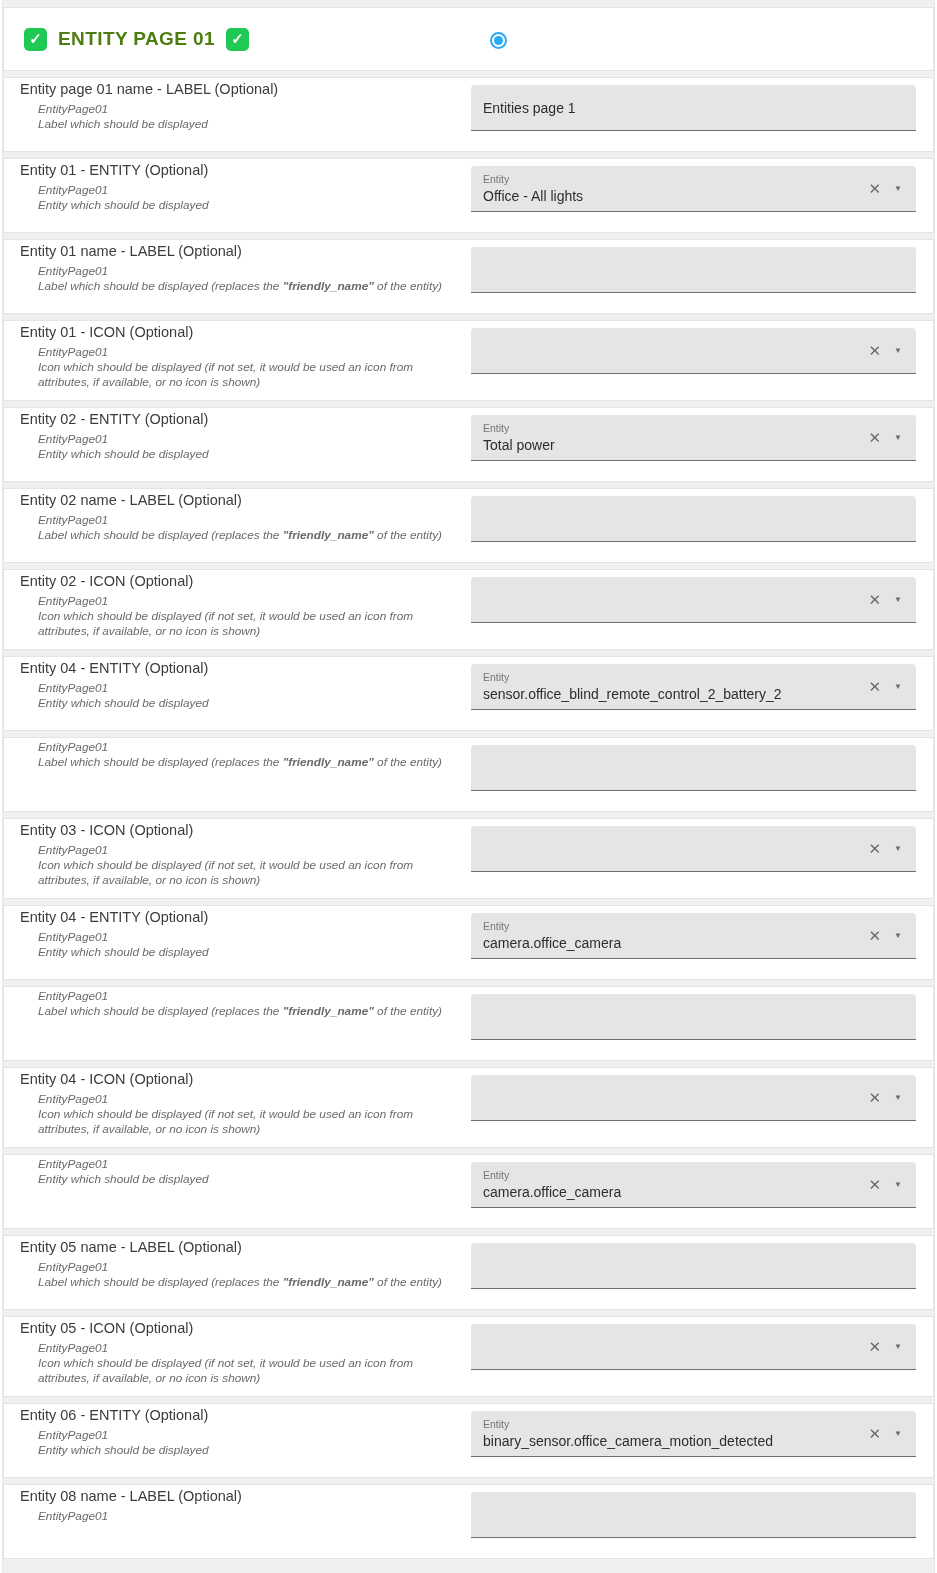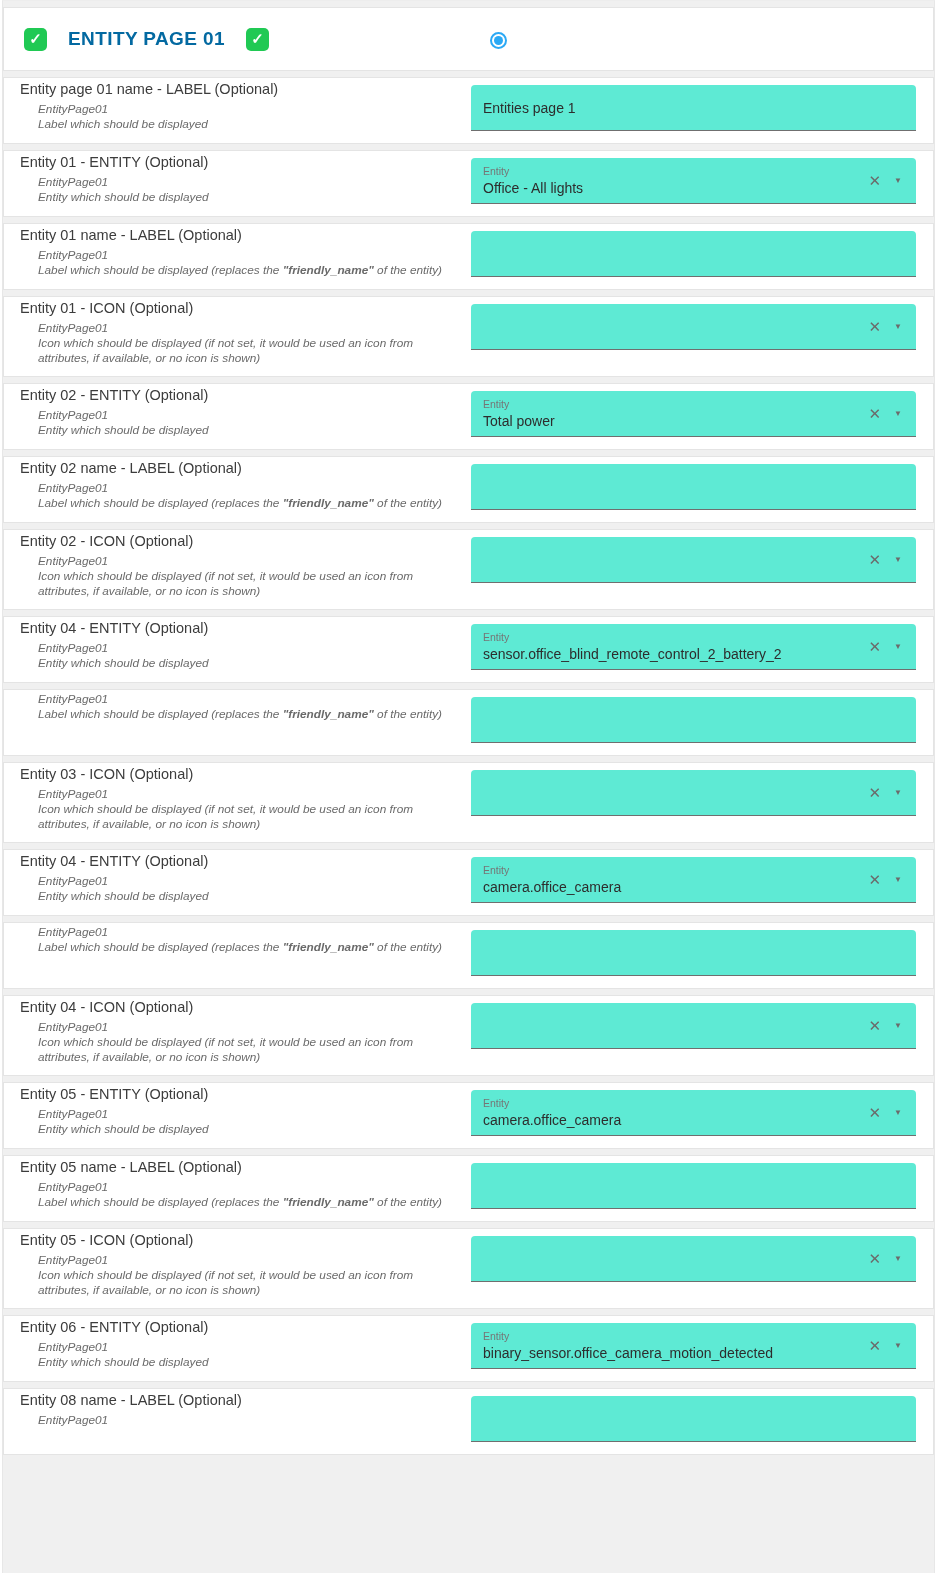--- a/index.html
+++ b/index.html
@@ -29,43 +29,43 @@
     display: flex; align-items: center;
     padding-left: 20px;
   }
   .checkbox {
     width: 23px; height: 23px; border-radius: 5px;
     display: flex; align-items: center; justify-content: center;
     color: #ffffff; font-size: 15px; font-weight: bold;
     cursor: pointer;
   }
   .header-title {
-    font-size: 19px; font-weight: bold; color: #0369a1;
-    letter-spacing: .4px; margin: 0 21px;
+    font-size: 19px; font-weight: bold; color: #4d7c0f;
+    letter-spacing: .4px; margin: 0 11px;
   }
   .radio {
     position: absolute; left: 486px; top: 24px;
     width: 17px; height: 17px; border-radius: 50%;
     border: 2px solid; background: #fff;
     display: flex; align-items: center; justify-content: center;
     cursor: pointer;
   }
   .radio-dot { width: 9px; height: 9px; border-radius: 50%; }
   
   .row { display: flex; align-items: flex-start; }
   .row-info { flex: 1; padding: 2px 20px 10px 16px; }
   .row-title { font-size: 14.5px; color: #3c3c3c; line-height: 18px; margin-bottom: 4px; }
   .row-sub, .row-desc {
     font-size: 11.8px; font-style: italic; color: #6a6a6a; line-height: 15px; margin-left: 18px;
   }
   .row-desc b { font-weight: bold; }
   .field {
-    width: 445px; margin: 7px 17px 12px 0; flex: none;
+    width: 445px; margin: 7px 17px 20px 0; flex: none;
     height: 46px;
-    background: #5eead4;
+    background: #e5e5e5;
     border-radius: 4px 4px 0 0;
     border-bottom: 1px solid #6f6f6f;
     display: flex; align-items: center;
     padding: 0 14px 0 12px;
     cursor: text;
   }
   .field-text { display: flex; flex-direction: column; justify-content: center; gap: 3px; min-height: 1px; }
   .float-label { font-size: 10.5px; color: #757575; line-height: 11px; }
   .field-value { font-size: 14px; color: #2d2d2d; line-height: 16px; min-height: 16px; }
   .select-icons { margin-left: auto; display: flex; align-items: center; gap: 13px; }
@@ -286,21 +286,20 @@
         <span class="field-value"></span>
       </div>
       <div class="select-icons">
         <span class="clear">✕</span>
         <span class="caret">▼</span>
       </div>
     </div>
   </div>
       <div class="card row">
     <div class="row-info">
-      <div class="row-title">Entity 05 - ENTITY (Optional)</div>
       <div class="row-sub">EntityPage01</div>
       <div class="row-desc"><span>Entity which should be displayed</span><b></b><span></span></div>
     </div>
     <div class="field">
       <div class="field-text">
         <span class="float-label">Entity</span>
         <span class="field-value">camera.office_camera</span>
       </div>
       <div class="select-icons">
         <span class="clear">✕</span>

